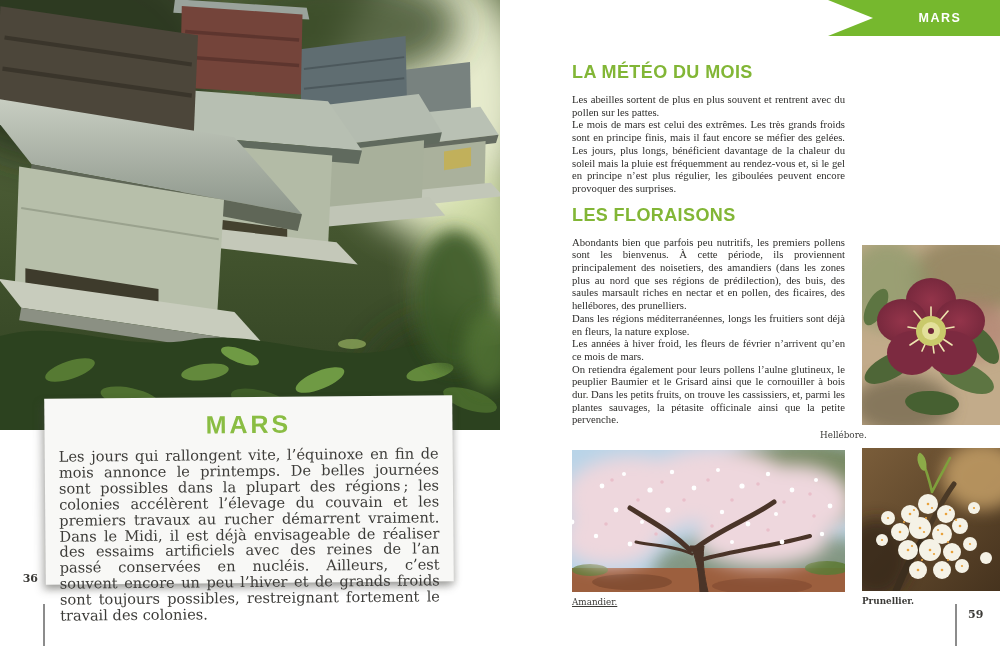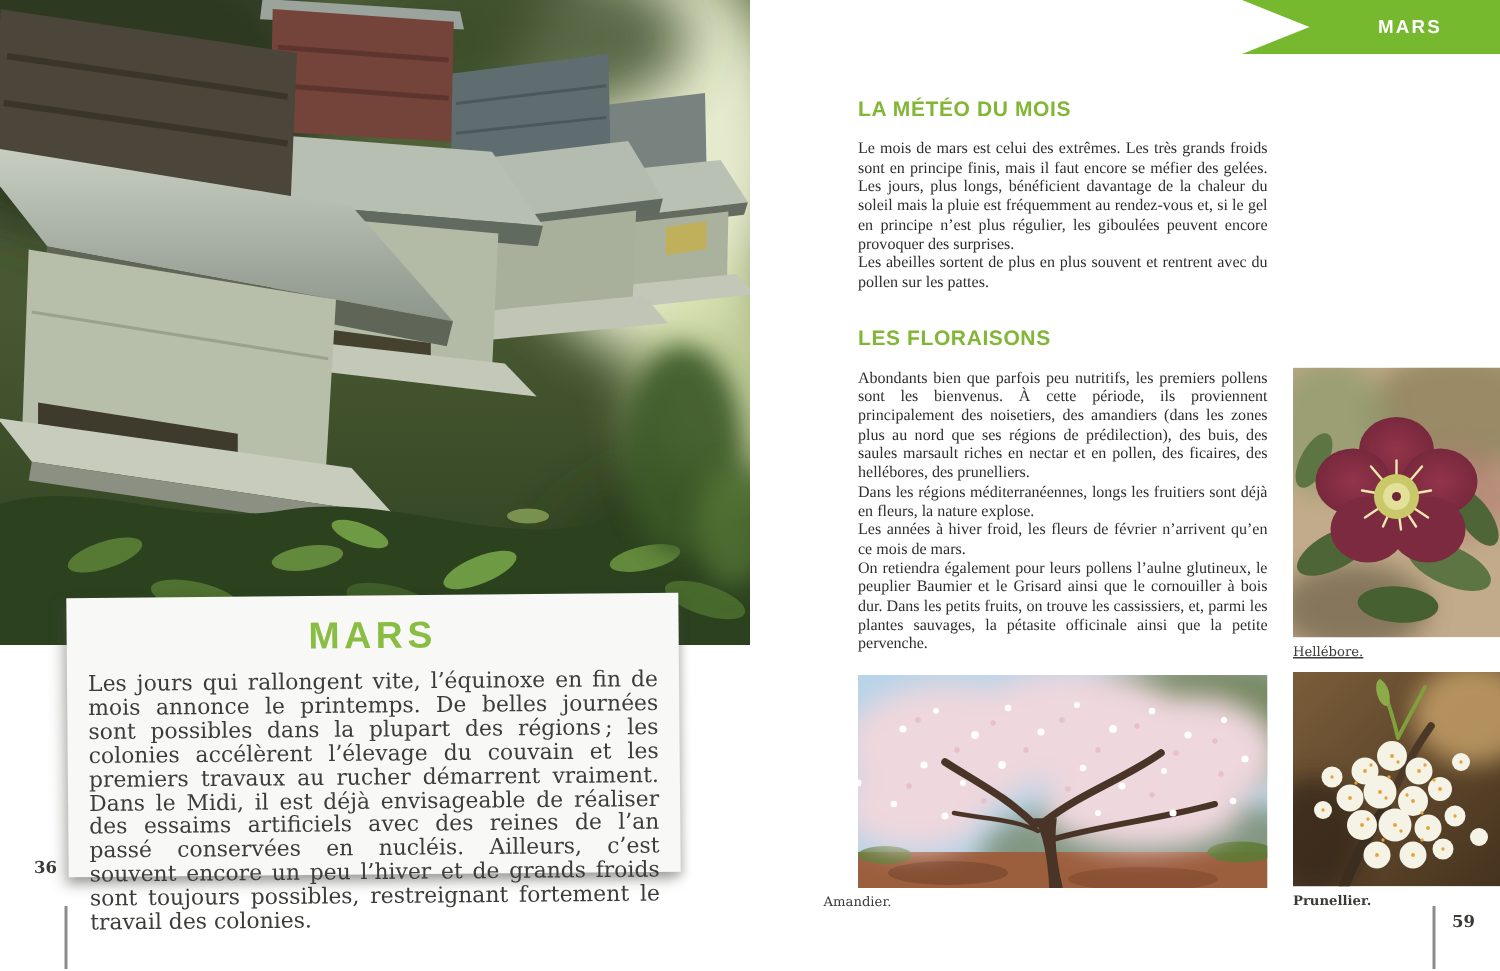--- a/index.html
+++ b/index.html
@@ -15,34 +15,34 @@
       letter-spacing:3px;color:#8abd43;font-family:"Liberation Sans",sans-serif;}
   .intro-card p{margin:0;padding:0 14px;font-family:"DejaVu Serif",serif;font-size:14.6px;
       line-height:15.9px;color:#3d3c39;text-align:justify;}
   
   .month-tab{position:absolute;left:828px;top:0;width:172px;height:36px;background:#76b82e;
       clip-path:polygon(0 0,100% 0,100% 100%,0 100%,45px 50%);
       display:flex;align-items:center;justify-content:center;padding-left:52px;box-sizing:border-box;}
   .month-tab span{color:#ffffff;font-size:12.5px;font-weight:bold;letter-spacing:1.5px;}
   
   .col-main{position:absolute;left:572px;top:64px;width:273px;}
-  .col-main h2{margin:0 0 12px;font-size:14px;line-height:17px;font-weight:bold;
+  .col-main h2{margin:0 0 12px;font-size:18px;line-height:17px;font-weight:bold;
       letter-spacing:.4px;color:#82b636;}
-  .col-main h2.second{margin-top:22px;}
+  .col-main h2.second{margin-top:12px;}
   .col-main p{margin:0;font-family:"Liberation Serif",serif;font-size:10.7px;
       line-height:12.7px;color:#2f2e2c;text-align:justify;}
   
   figure{margin:0;padding:0;}
   .photo{position:absolute;overflow:hidden;}
   .photo-hellebore{left:862px;top:245px;width:138px;height:180px;}
   .photo-amandier{left:572px;top:450px;width:273px;height:142px;}
   .photo-prunellier{left:862px;top:448px;width:138px;height:143px;}
   .caption{position:absolute;font-family:"DejaVu Serif",serif;font-size:8.8px;color:#3b3a37;}
-  .cap-hellebore{left:862px;top:430px;text-decoration:underline;}
-  .cap-amandier{left:549px;top:597px;}
+  .cap-hellebore{left:820px;top:430px;}
+  .cap-amandier{left:572px;top:597px;text-decoration:underline;}
   .cap-prunellier{left:862px;top:596px;font-weight:bold;}
   
   .folio{position:absolute;font-family:"DejaVu Serif",serif;font-size:11px;font-weight:bold;color:#3b3a37;}
   .folio-left{left:16px;top:572px;width:22px;text-align:right;}
   .folio-right{left:968px;top:608px;}
   .folio-rule{position:absolute;width:1.5px;height:42px;background:#8c8c8c;top:604px;}
   .rule-left{left:43px;}
   .rule-right{left:955px;}
 </style>
 </head>
@@ -143,22 +143,22 @@
     <h1>MARS</h1>
     <p>Les jours qui rallongent vite, l’équinoxe en fin de mois annonce le printemps. De belles journées sont possibles dans la plupart des régions ; les colonies accélèrent l’élevage du couvain et les premiers travaux au rucher démarrent vraiment. Dans le Midi, il est déjà envisageable de réaliser des essaims artificiels avec des reines de l’an passé conservées en nucléis. Ailleurs, c’est souvent encore un peu l’hiver et de grands froids sont toujours possibles, restreignant fortement le travail des colonies.</p>
   </section>
 
   <div class="month-tab">
     <span>MARS</span>
   </div>
 
   <div class="col-main">
     <h2>LA MÉTÉO DU MOIS</h2>
+    <p>Les abeilles sortent de plus en plus souvent et rentrent avec du pollen sur les pattes.</p>
     <p>Le mois de mars est celui des extrêmes. Les très grands froids sont en principe finis, mais il faut encore se méfier des gelées. Les jours, plus longs, bénéficient davantage de la chaleur du soleil mais la pluie est fréquemment au rendez-vous et, si le gel en principe n’est plus régulier, les giboulées peuvent encore provoquer des surprises.</p>
-    <p>Les abeilles sortent de plus en plus souvent et rentrent avec du pollen sur les pattes.</p>
     <h2 class="second">LES FLORAISONS</h2>
     <p>Abondants bien que parfois peu nutritifs, les premiers pollens sont les bienvenus. À cette période, ils proviennent principalement des noisetiers, des amandiers (dans les zones plus au nord que ses régions de prédilection), des buis, des saules marsault riches en nectar et en pollen, des ficaires, des hellébores, des prunelliers.</p>
     <p>Dans les régions méditerranéennes, longs les fruitiers sont déjà en fleurs, la nature explose.</p>
     <p>Les années à hiver froid, les fleurs de février n’arrivent qu’en ce mois de mars.</p>
     <p>On retiendra également pour leurs pollens l’aulne glutineux, le peuplier Baumier et le Grisard ainsi que le cornouiller à bois dur. Dans les petits fruits, on trouve les cassissiers, et, parmi les plantes sauvages, la pétasite officinale ainsi que la petite pervenche.</p>
   </div>
 
   <figure class="photo photo-hellebore">
     <svg width="138" height="180" viewBox="0 0 138 180" preserveAspectRatio="none">
       <defs>

